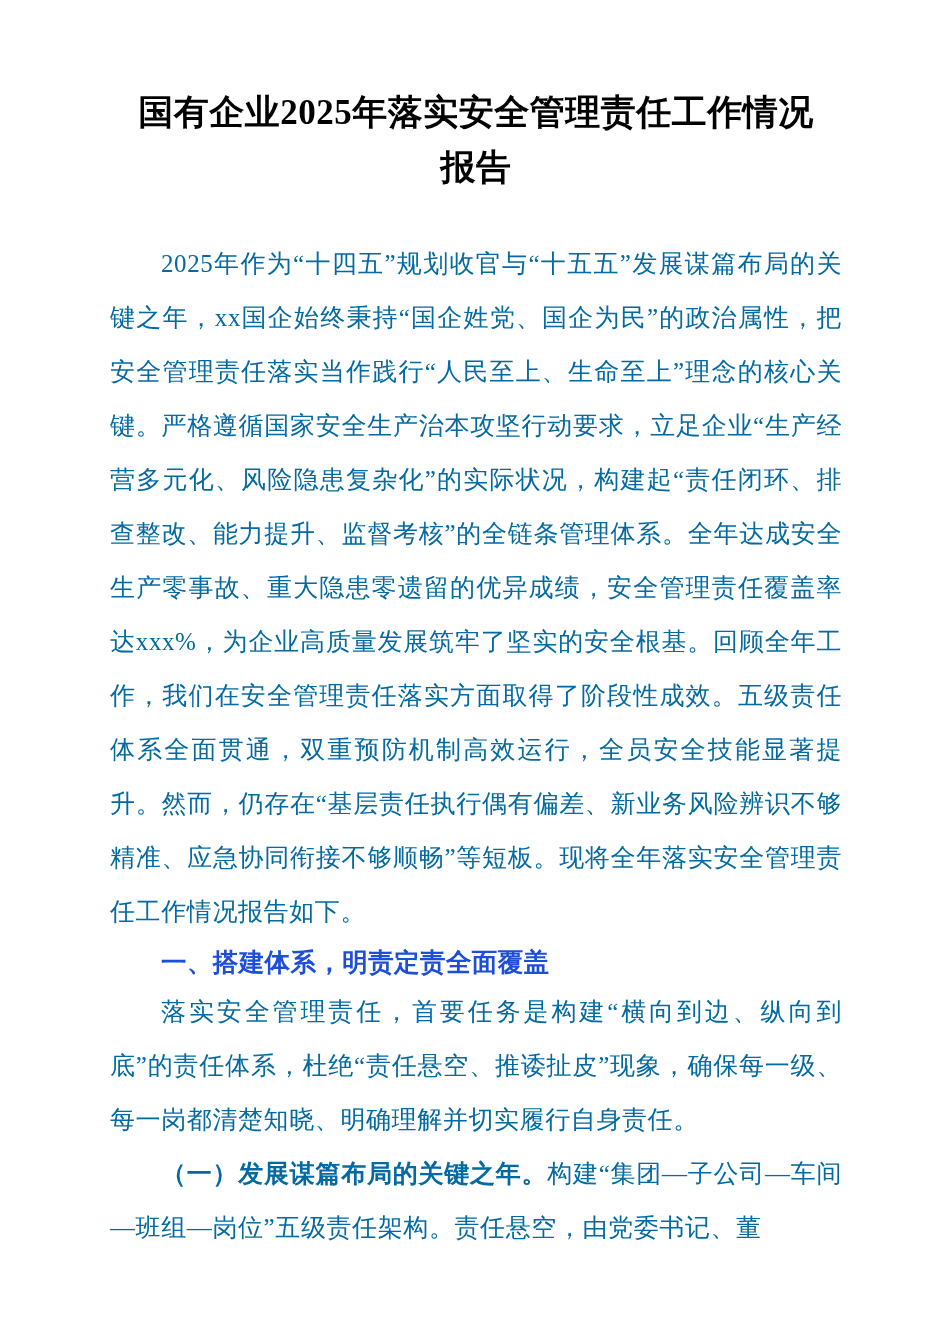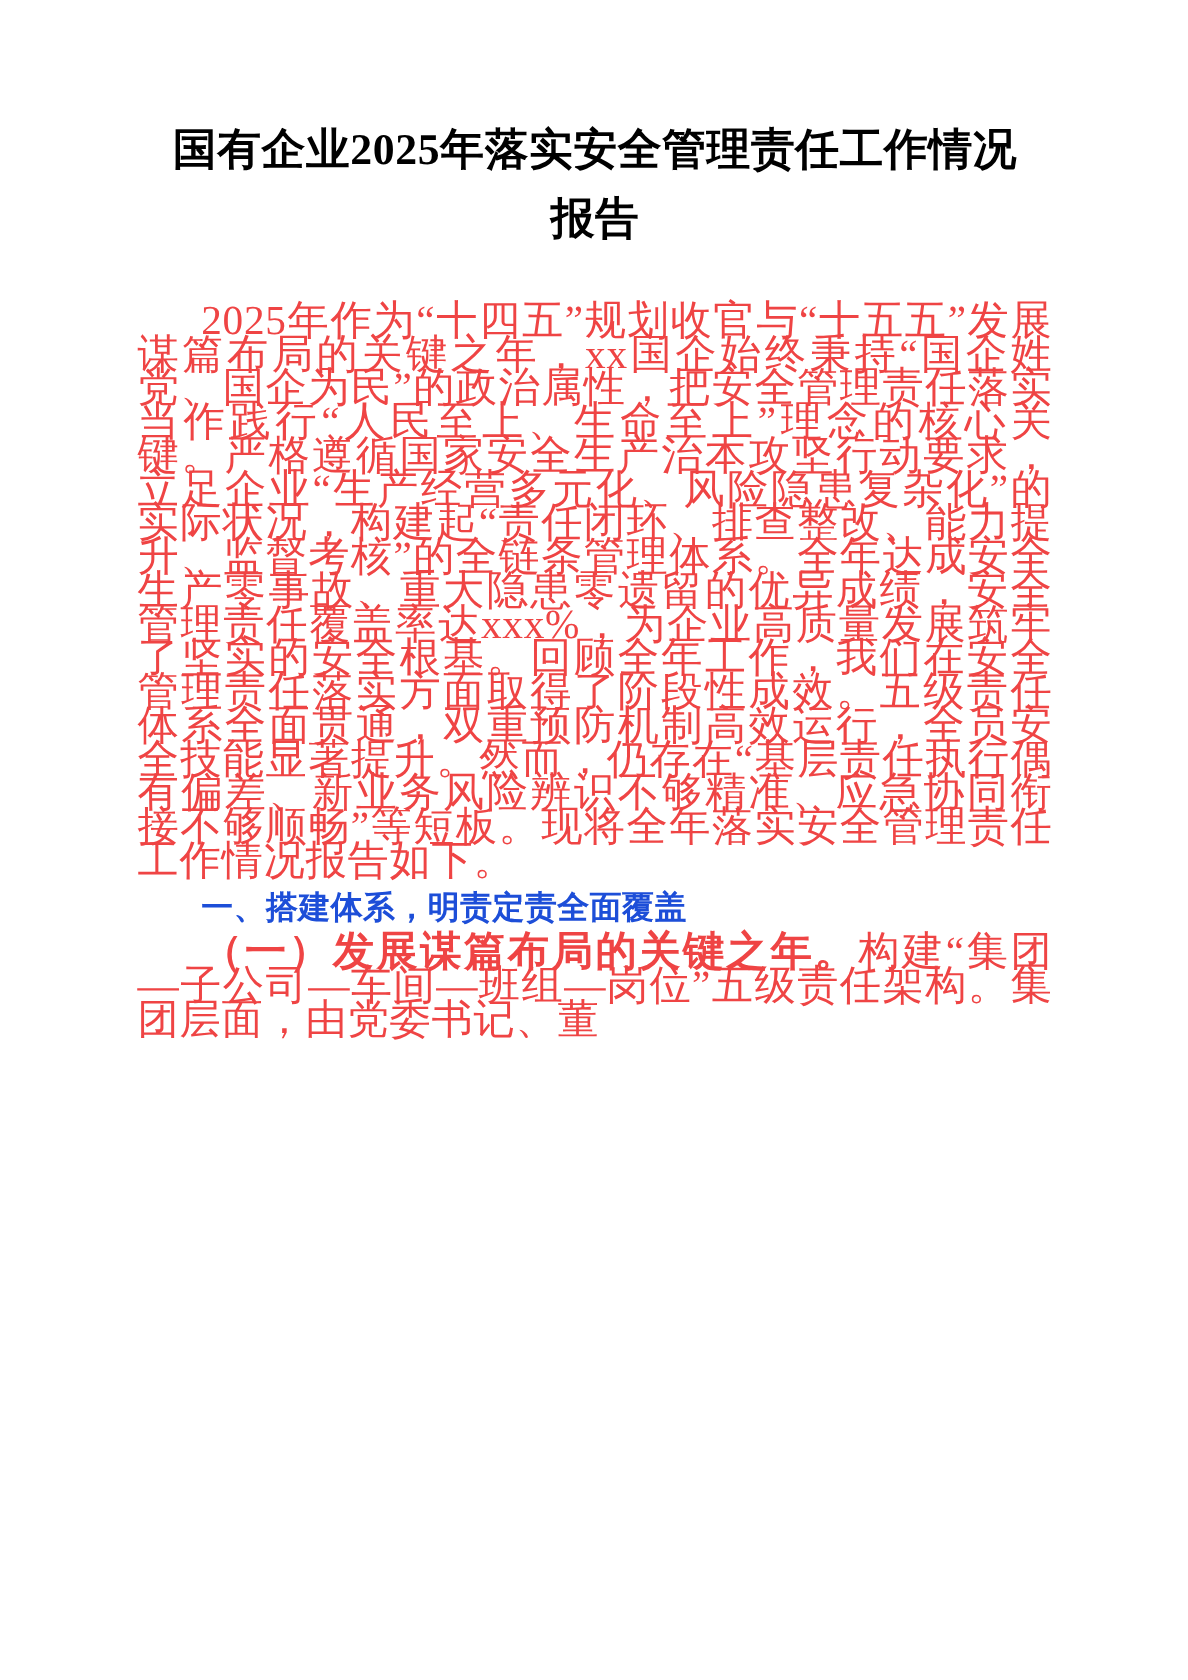--- a/index.html
+++ b/index.html
@@ -25,45 +25,45 @@
   }
 
   .content {
     position: absolute;
     left: 110px;
     top: 0;
     width: 732px;
   }
 
   .doc-title {
-    margin: 0;
-    padding-top: 92px;
+    margin: 17px;
+    padding-top: 68px;
     font-family: "Liberation Serif", "DejaVu Serif", serif;
     font-weight: bold;
     font-size: 35px;
     line-height: 55px;
     text-align: center;
     letter-spacing: 0.5px;
     color: #000000;
   }
 
   .body-block {
     margin-top: 42px;
   }
 
   p.para {
     margin: 0;
     font-family: "Liberation Serif", "DejaVu Serif", serif;
-    font-size: 33px;
-    line-height: 27px;
+    font-size: 25px;
+    line-height: 54px;
     text-align: justify;
     text-justify: inter-ideograph;
     text-indent: 51px;
     letter-spacing: 0.6px;
-    color: #ef4444;
+    color: #0369a1;
     word-break: break-all;
   }
 
   h2.section-heading {
     margin: 0;
     font-family: "Liberation Sans", "DejaVu Sans", sans-serif;
     font-weight: bold;
     font-size: 25.5px;
     line-height: 46px;
     text-indent: 51px;
@@ -85,18 +85,19 @@
   <div class="content">
 
     <h1 class="doc-title"><span>国有企业2025年落实安全管理责任工作情况</span><br><span>报告</span></h1>
 
     <div class="body-block">
 
       <p class="para">2025年作为“十四五”规划收官与“十五五”发展谋篇布局的关键之年，xx国企始终秉持“国企姓党、国企为民”的政治属性，把安全管理责任落实当作践行“人民至上、生命至上”理念的核心关键。严格遵循国家安全生产治本攻坚行动要求，立足企业“生产经营多元化、风险隐患复杂化”的实际状况，构建起“责任闭环、排查整改、能力提升、监督考核”的全链条管理体系。全年达成安全生产零事故、重大隐患零遗留的优异成绩，安全管理责任覆盖率达xxx%，为企业高质量发展筑牢了坚实的安全根基。回顾全年工作，我们在安全管理责任落实方面取得了阶段性成效。五级责任体系全面贯通，双重预防机制高效运行，全员安全技能显著提升。然而，仍存在“基层责任执行偶有偏差、新业务风险辨识不够精准、应急协同衔接不够顺畅”等短板。现将全年落实安全管理责任工作情况报告如下。</p>
 
       <h2 class="section-heading">一、搭建体系，明责定责全面覆盖</h2>
 
+      <p class="para">落实安全管理责任，首要任务是构建“横向到边、纵向到底”的责任体系，杜绝“责任悬空、推诿扯皮”现象，确保每一级、每一岗都清楚知晓、明确理解并切实履行自身责任。</p>
 
-      <p class="para"><span class="lead-in">（一）发展谋篇布局的关键之年。</span><span>构建“集团—子公司—车间—班组—岗位”五级责任架构。集团层面，由党委书记、董</span></p>
+      <p class="para"><span class="lead-in">（一）发展谋篇布局的关键之年。</span><span>构建“集团—子公司—车间—班组—岗位”五级责任架构。责任悬空，由党委书记、董</span></p>
 
     </div>
   </div>
 </div>
 
 </body></html>

